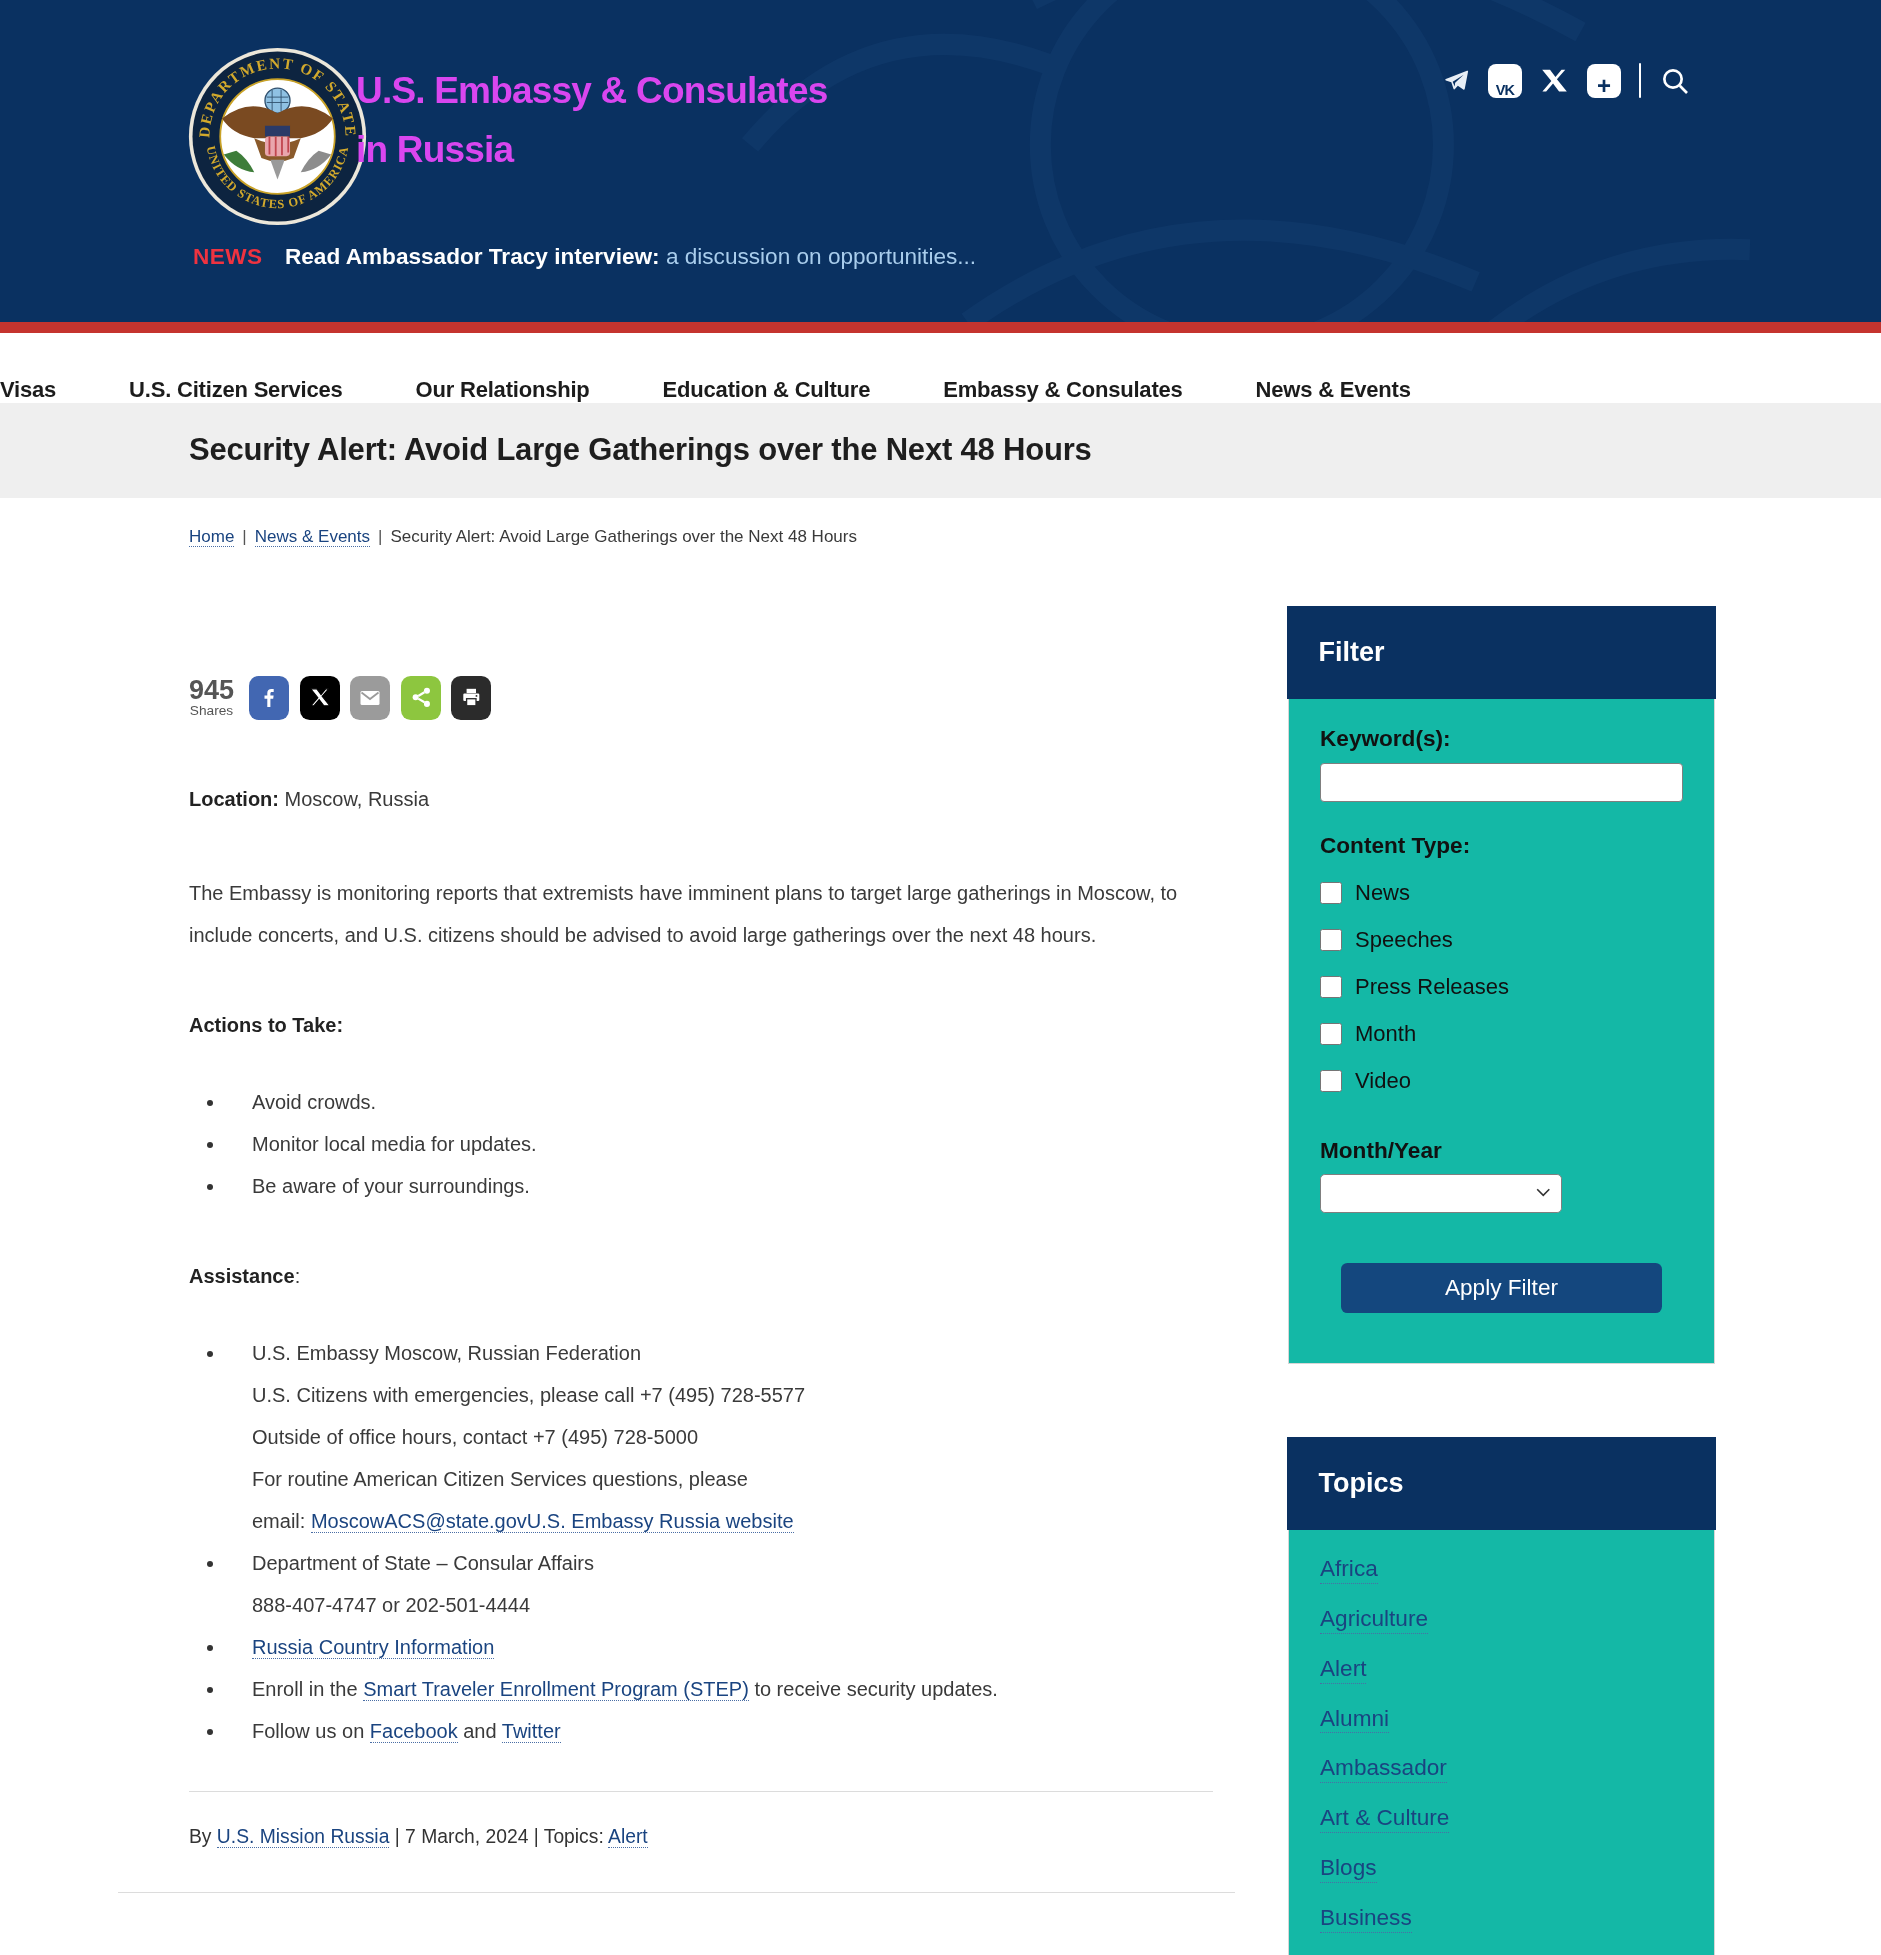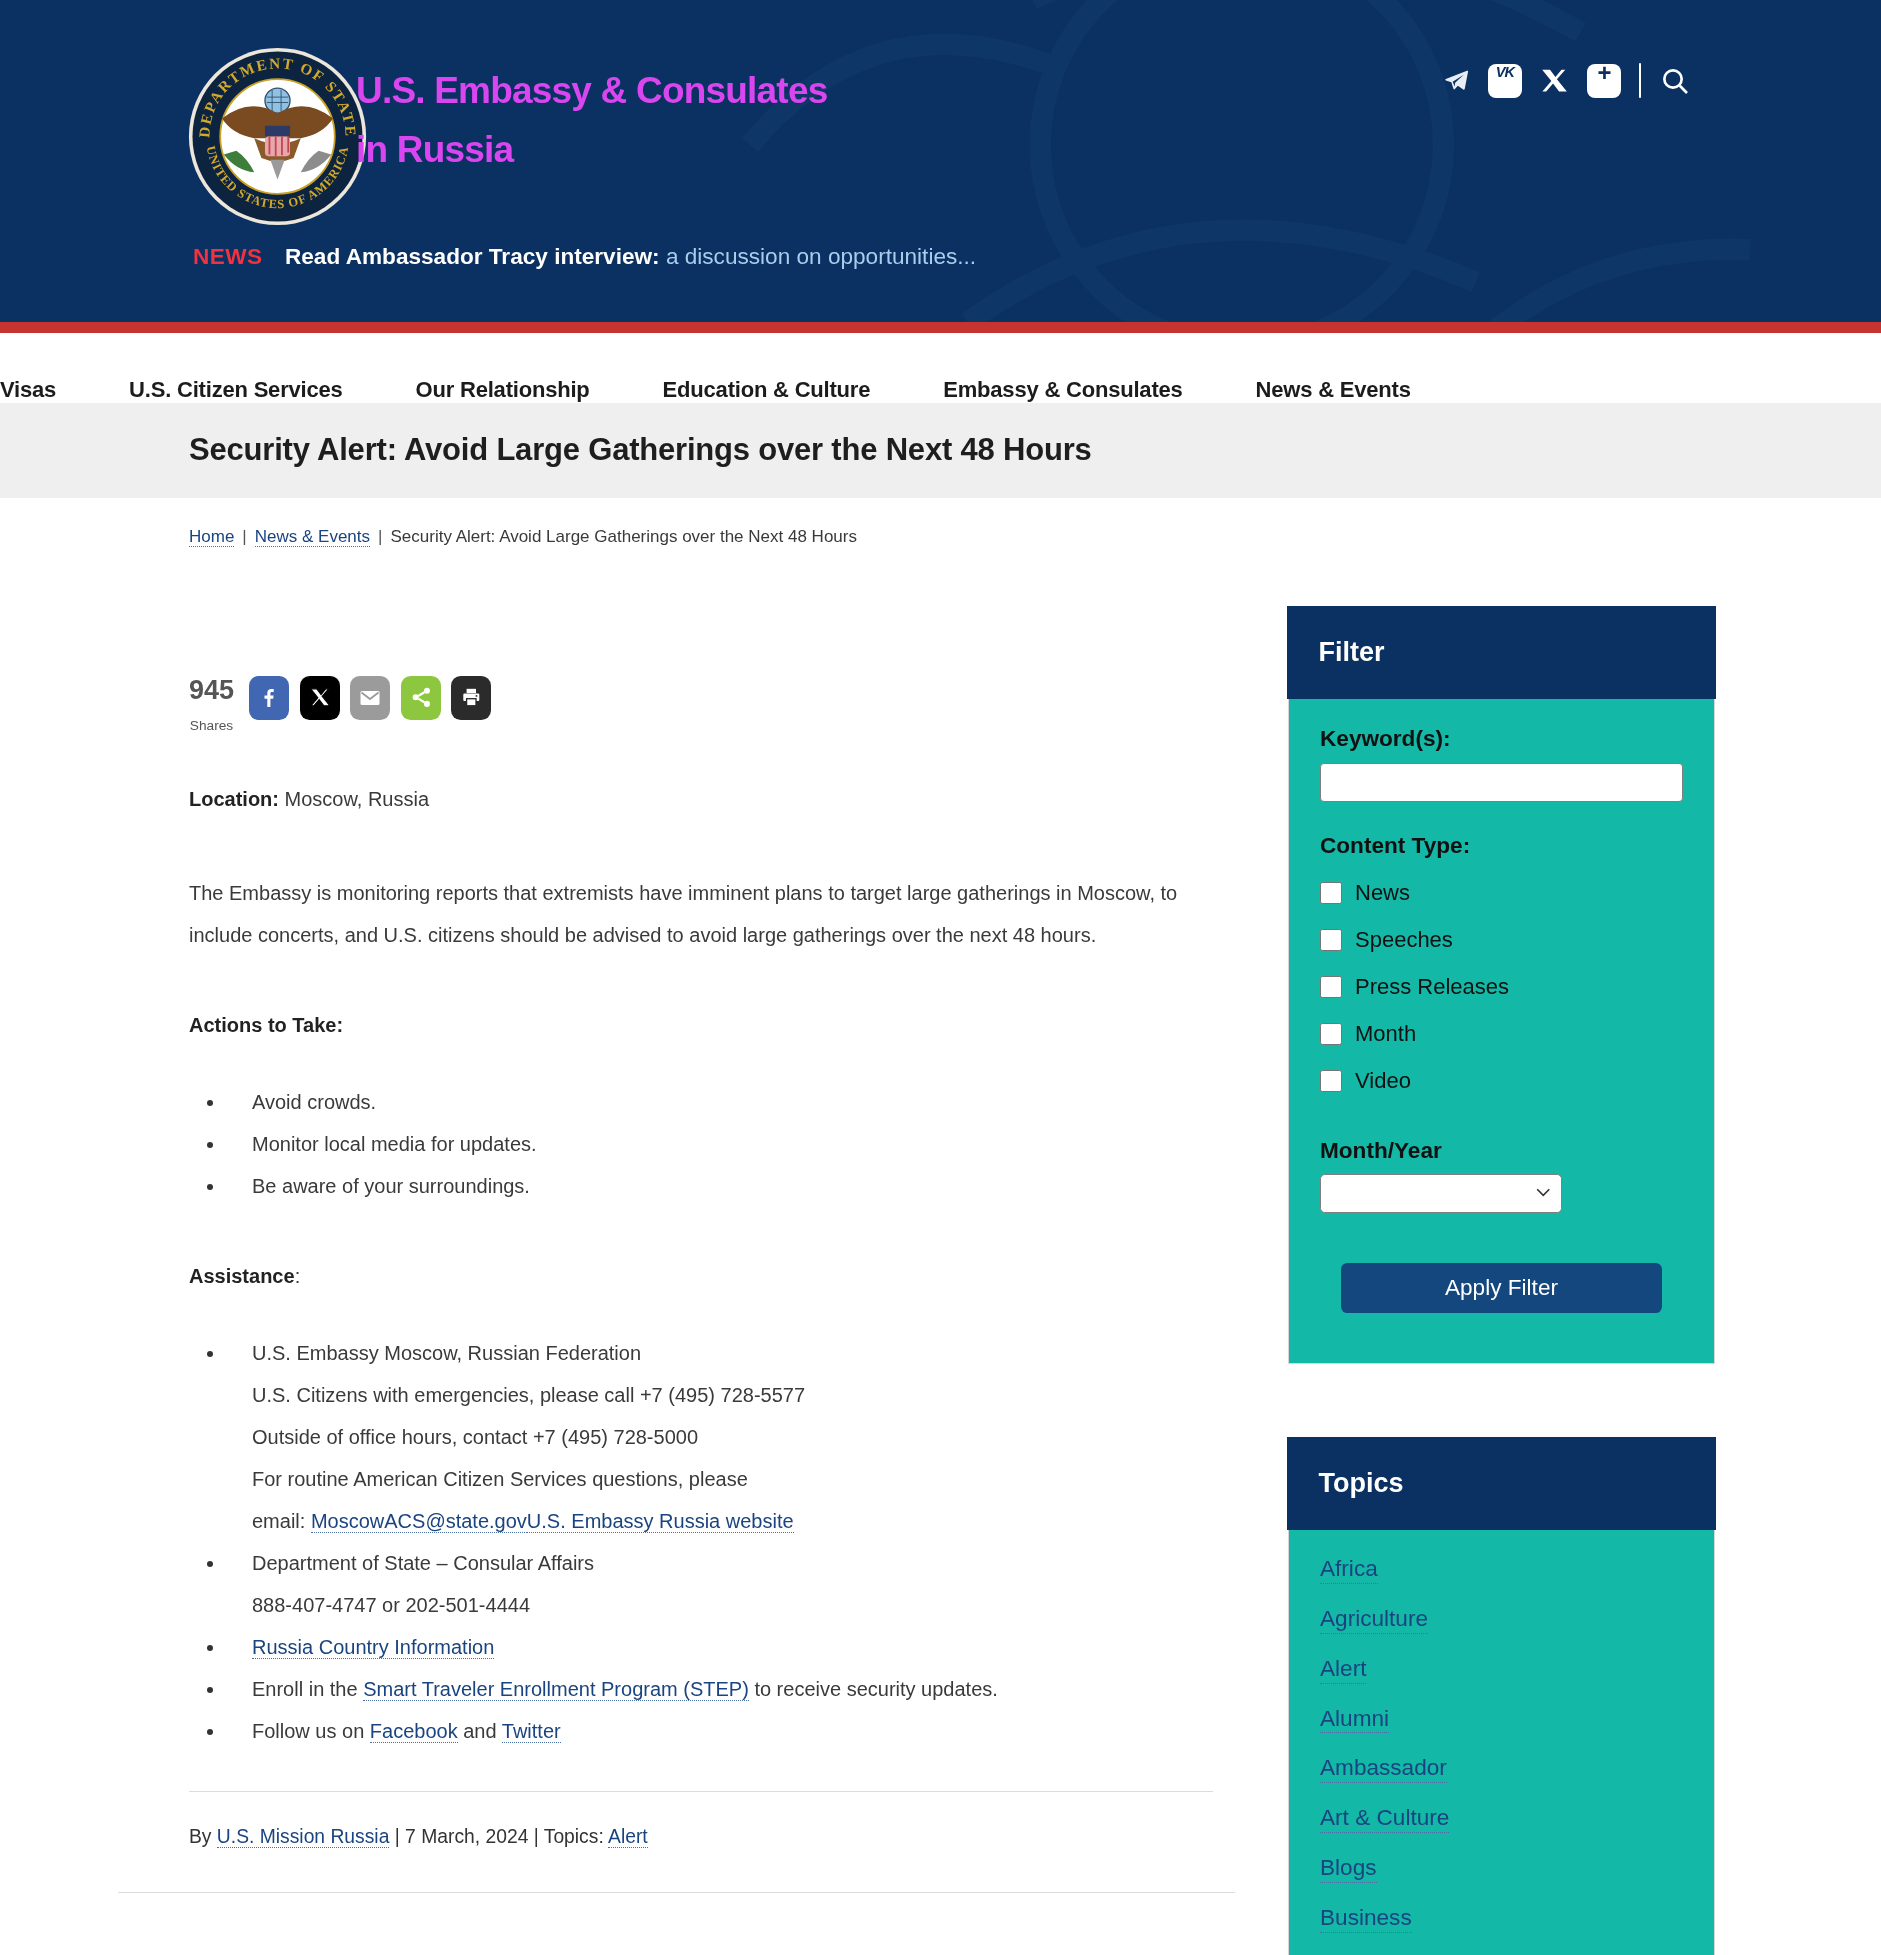--- a/index.html
+++ b/index.html
@@ -9,21 +9,21 @@
     background:#ffffff; font-family:"Liberation Sans", sans-serif; color:#3a3a3a;
   }
 
   
   .site-header { position:relative; height:322px; background:#0A3161; overflow:hidden; }
   .header-watermark { position:absolute; left:629px; top:-97px; opacity:.55; }
   .seal { position:absolute; left:188px; top:47px; }
   .site-title { position:absolute; left:356px; top:61px; color:#d946ef; font-weight:bold;
     font-size:37px; line-height:59px; letter-spacing:-0.8px; }
   .header-icons { position:absolute; top:63px; left:1443px; display:flex; align-items:center; gap:18px; }
-  .hicon { display:flex; align-items:flex-start; justify-content:center; cursor:pointer;font-style:italic; }
+  .hicon { display:flex; align-items:flex-end; justify-content:center; cursor:pointer; }
   .icon-box { width:34px; height:34px; background:#fff; border-radius:8px; color:#0A3161; }
   .vk-text { font-weight:900; font-size:14.5px; letter-spacing:-0.8px; }
   .plus-text { font-weight:900; font-size:24px; line-height:1; margin-top:-2.4px; }
   .header-divider { width:2.4px; height:35px; background:#fff; border-radius:1.6px; }
   .news-banner { position:absolute; left:193px; top:244px; display:flex; align-items:baseline; gap:22.6px;
     font-size:22.6px; white-space:nowrap; }
   .news-label { color:#EF3340; font-weight:bold; letter-spacing:0.4px; }
   .news-bold { color:#ffffff; font-weight:bold; }
   .news-rest { color:#A9CDEC; }
   .red-bar { height:10.5px; background:#C5342F; }
@@ -45,21 +45,21 @@
 
   
   .layout { display:flex; align-items:flex-start; margin-top:60px; }
   .article { width:1024px; margin-left:189px; padding-top:69px; font-size:20px; line-height:42px; color:#3a3a3a; }
   .sidebar { width:427px; margin-left:75px; }
 
   
   .share-row { display:flex; align-items:flex-start; gap:10.5px; height:52px; margin-bottom:50px; }
   .share-count { text-align:center; margin-right:4.8px; line-height:1; margin-top:1.6px; }
   .share-count .num { font-size:27px; font-weight:bold; color:#555; }
-  .share-count .lbl { font-size:13.7px; color:#555; margin-top:15px; }
+  .share-count .lbl { font-size:13.7px; color:#555; margin-top:0; }
   .share-btn { width:40px; height:44px; border-radius:9.7px; display:flex; align-items:center; justify-content:center; cursor:pointer; }
   .share-fb { background:#4267B2; }
   .share-x { background:#000000; }
   .share-mail { background:#9B9B9B; }
   .share-share { background:#8DC63F; }
   .share-print { background:#2B2B2B; }
 
   .b { font-weight:bold; color:#222; }
   .article p.intro { margin:52px 0 0 0; }
   .section-label { margin-top:48px; font-size:20px; }

